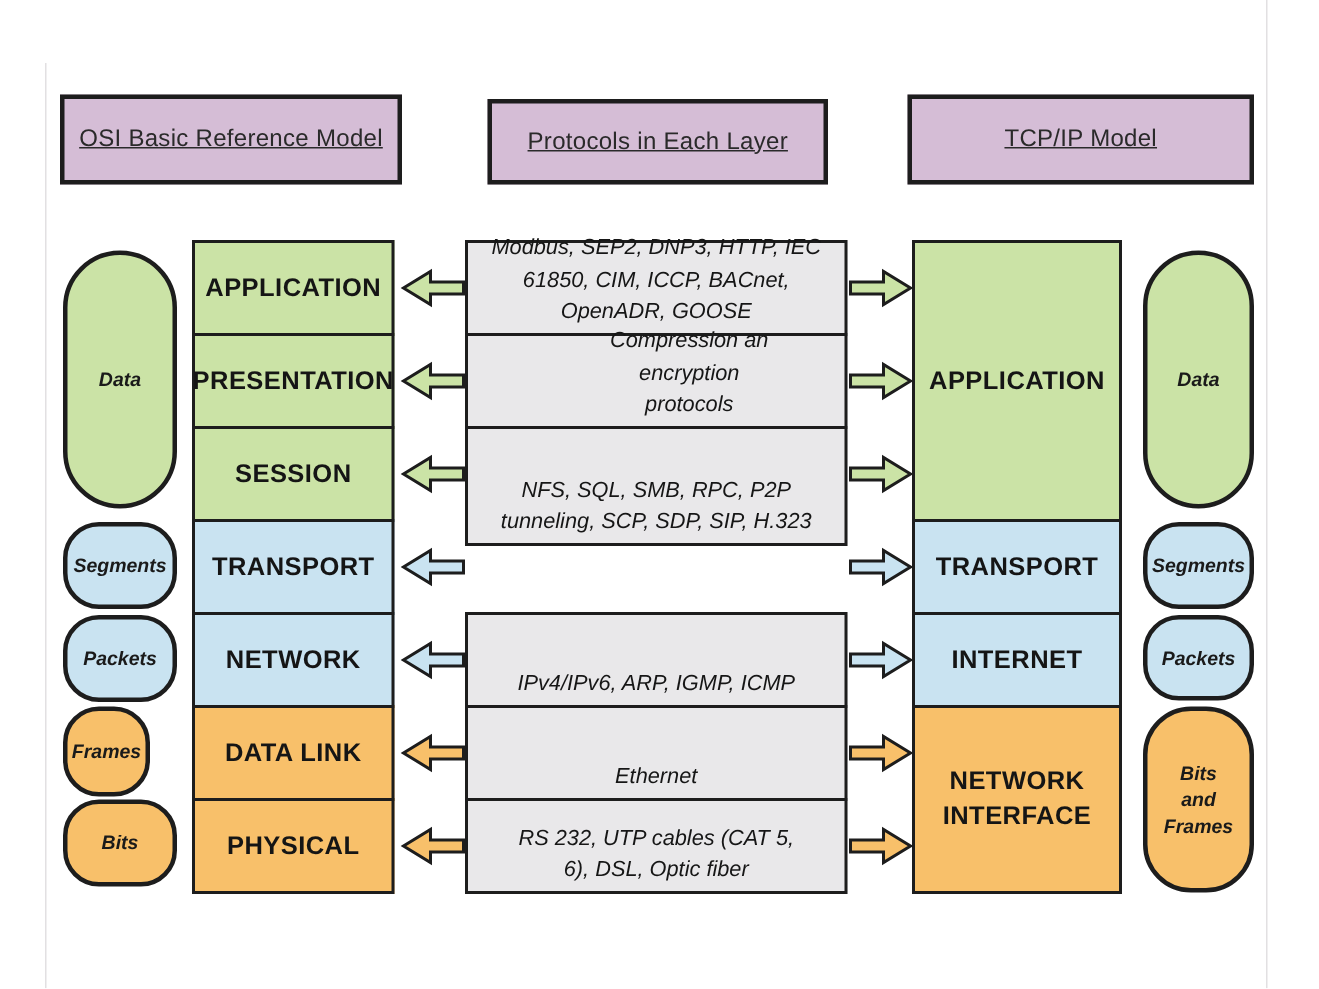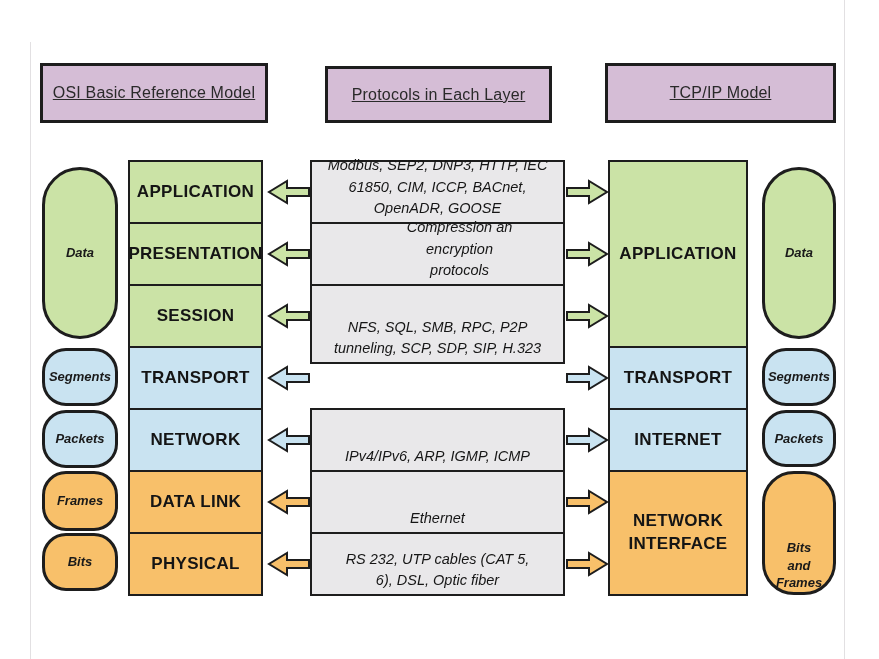--- a/index.html
+++ b/index.html
@@ -42,21 +42,21 @@
   .col-osi,.col-proto,.col-tcp{position:absolute;}
 
   
   .unit{
     position:absolute;border:3px solid #1d1d1d;box-sizing:border-box;
     display:flex;align-items:center;justify-content:center;text-align:center;
   }
   .unit span{font-weight:700;font-style:italic;font-size:13px;color:#1a1a1a;line-height:1.35;}
   .unit.tall{border-radius:38px;}
   .unit.small{border-radius:24px;}
-  .unit.mid{border-radius:32px;align-items:flex-end;}
+  .unit.mid{border-radius:32px;}
 
   
   .arrow{position:absolute;width:44px;height:28px;}
   .arrow svg{display:block;width:44px;height:28px;}
   .ar-green polygon{fill:#cbe3a6;}
   .ar-blue polygon{fill:#c9e3f1;}
   .ar-orange polygon{fill:#f8c06a;}
   .arrow polygon{stroke:#1d1d1d;stroke-width:2;stroke-linejoin:miter;}
 </style>
 </head>
@@ -79,21 +79,21 @@
 
   <div class="unit tall fill-green" style="left:42px;top:167px;width:76px;height:172px;">
       <span>Data</span>
     </div>
   <div class="unit small fill-blue" style="left:42px;top:348px;width:76px;height:58px;">
       <span>Segments</span>
     </div>
   <div class="unit small fill-blue" style="left:42px;top:410px;width:76px;height:58px;">
       <span>Packets</span>
     </div>
-  <div class="unit small fill-orange" style="left:42px;top:471px;width:76px;height:60px;">
+  <div class="unit small fill-orange" style="left:42px;top:471px;width:58px;height:60px;">
       <span>Frames</span>
     </div>
   <div class="unit small fill-orange" style="left:42px;top:533px;width:76px;height:58px;">
       <span>Bits</span>
     </div>
 
   <div class="box col-osi fill-green" style="top:160px;height:64px;">
       <span class="layer-label">APPLICATION</span>
     </div>
   <div class="box col-osi fill-green" style="top:222px;height:64px;">

